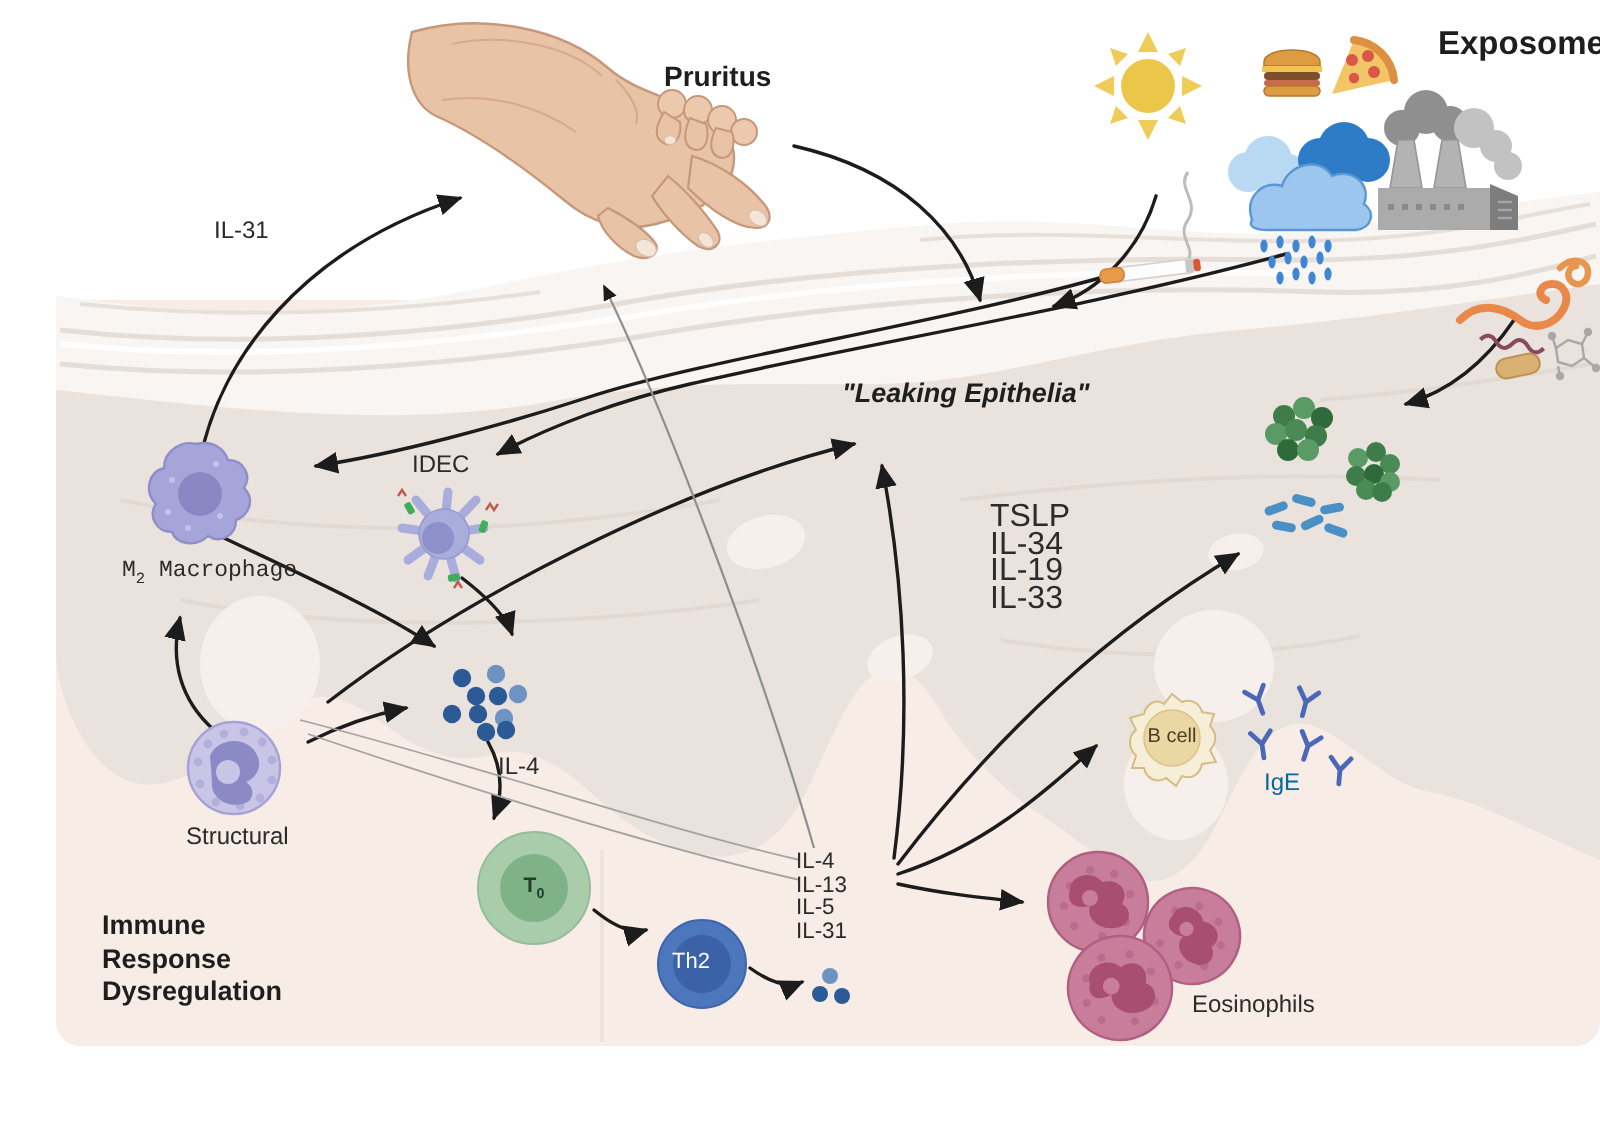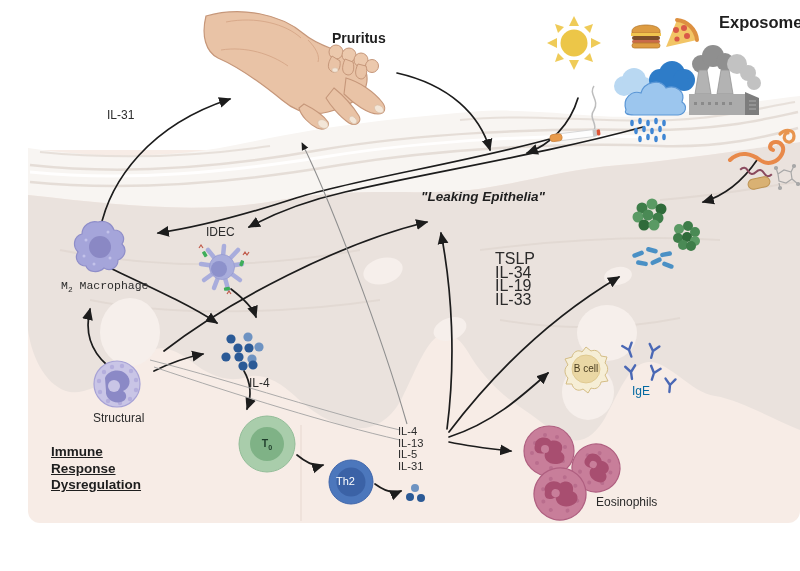--- a/index.html
+++ b/index.html
@@ -15,21 +15,21 @@
   .lbl-il31top{left:107px;top:109px;font-size:12px;color:#2b2b2b;}
   .lbl-epi-title{left:419px;top:172px;font-size:14.5px;font-weight:bold;}
   .lbl-epi-sub{left:421px;top:189px;font-size:13.5px;font-weight:bold;font-style:italic;}
   .lbl-losses{left:462px;top:215px;font-size:12px;font-style:italic;line-height:14px;color:#2b2b2b;}
   .lbl-alarmins{left:495px;top:252px;font-size:16px;line-height:13.6px;color:#2b2b2b;}
   .lbl-microbiome{left:706px;top:241px;font-size:15px;font-weight:bold;line-height:17.5px;}
   .lbl-m2{left:61px;top:279px;font-size:11.5px;color:#2b2b2b;font-family:Liberation Mono, monospace;}
   .lbl-idec{left:206px;top:226px;font-size:12px;color:#2b2b2b;}
   .lbl-il4{left:249px;top:377px;font-size:12px;color:#2b2b2b;}
   .lbl-basophils{left:93px;top:412px;font-size:12px;color:#2b2b2b;}
-  .lbl-immune{left:51px;top:444px;font-size:13.5px;font-weight:bold;line-height:16.5px;text-decoration:underline;}
+  .lbl-immune{left:51px;top:455px;font-size:13.5px;font-weight:bold;line-height:16.5px;}
   .lbl-cytolist{left:398px;top:426px;font-size:11.2px;line-height:11.7px;color:#2b2b2b;}
   .lbl-ige{left:632px;top:385px;font-size:12px;color:#0369a1;text-align:right;}
   .lbl-eos{left:596px;top:496px;font-size:12px;color:#2b2b2b;}
   .lbl-t0{left:253px;top:437px;width:28px;text-align:center;font-size:10.5px;font-weight:bold;color:#1f3d2b;}
   .lbl-th2{left:336px;top:475px;width:30px;text-align:left;font-size:11px;font-weight:normal;color:#ffffff;}
   .lbl-bcell{left:564px;top:363px;width:44px;text-align:center;font-size:10px;color:#4a3d20;}
 </style>
 </head>
 <body>
 

